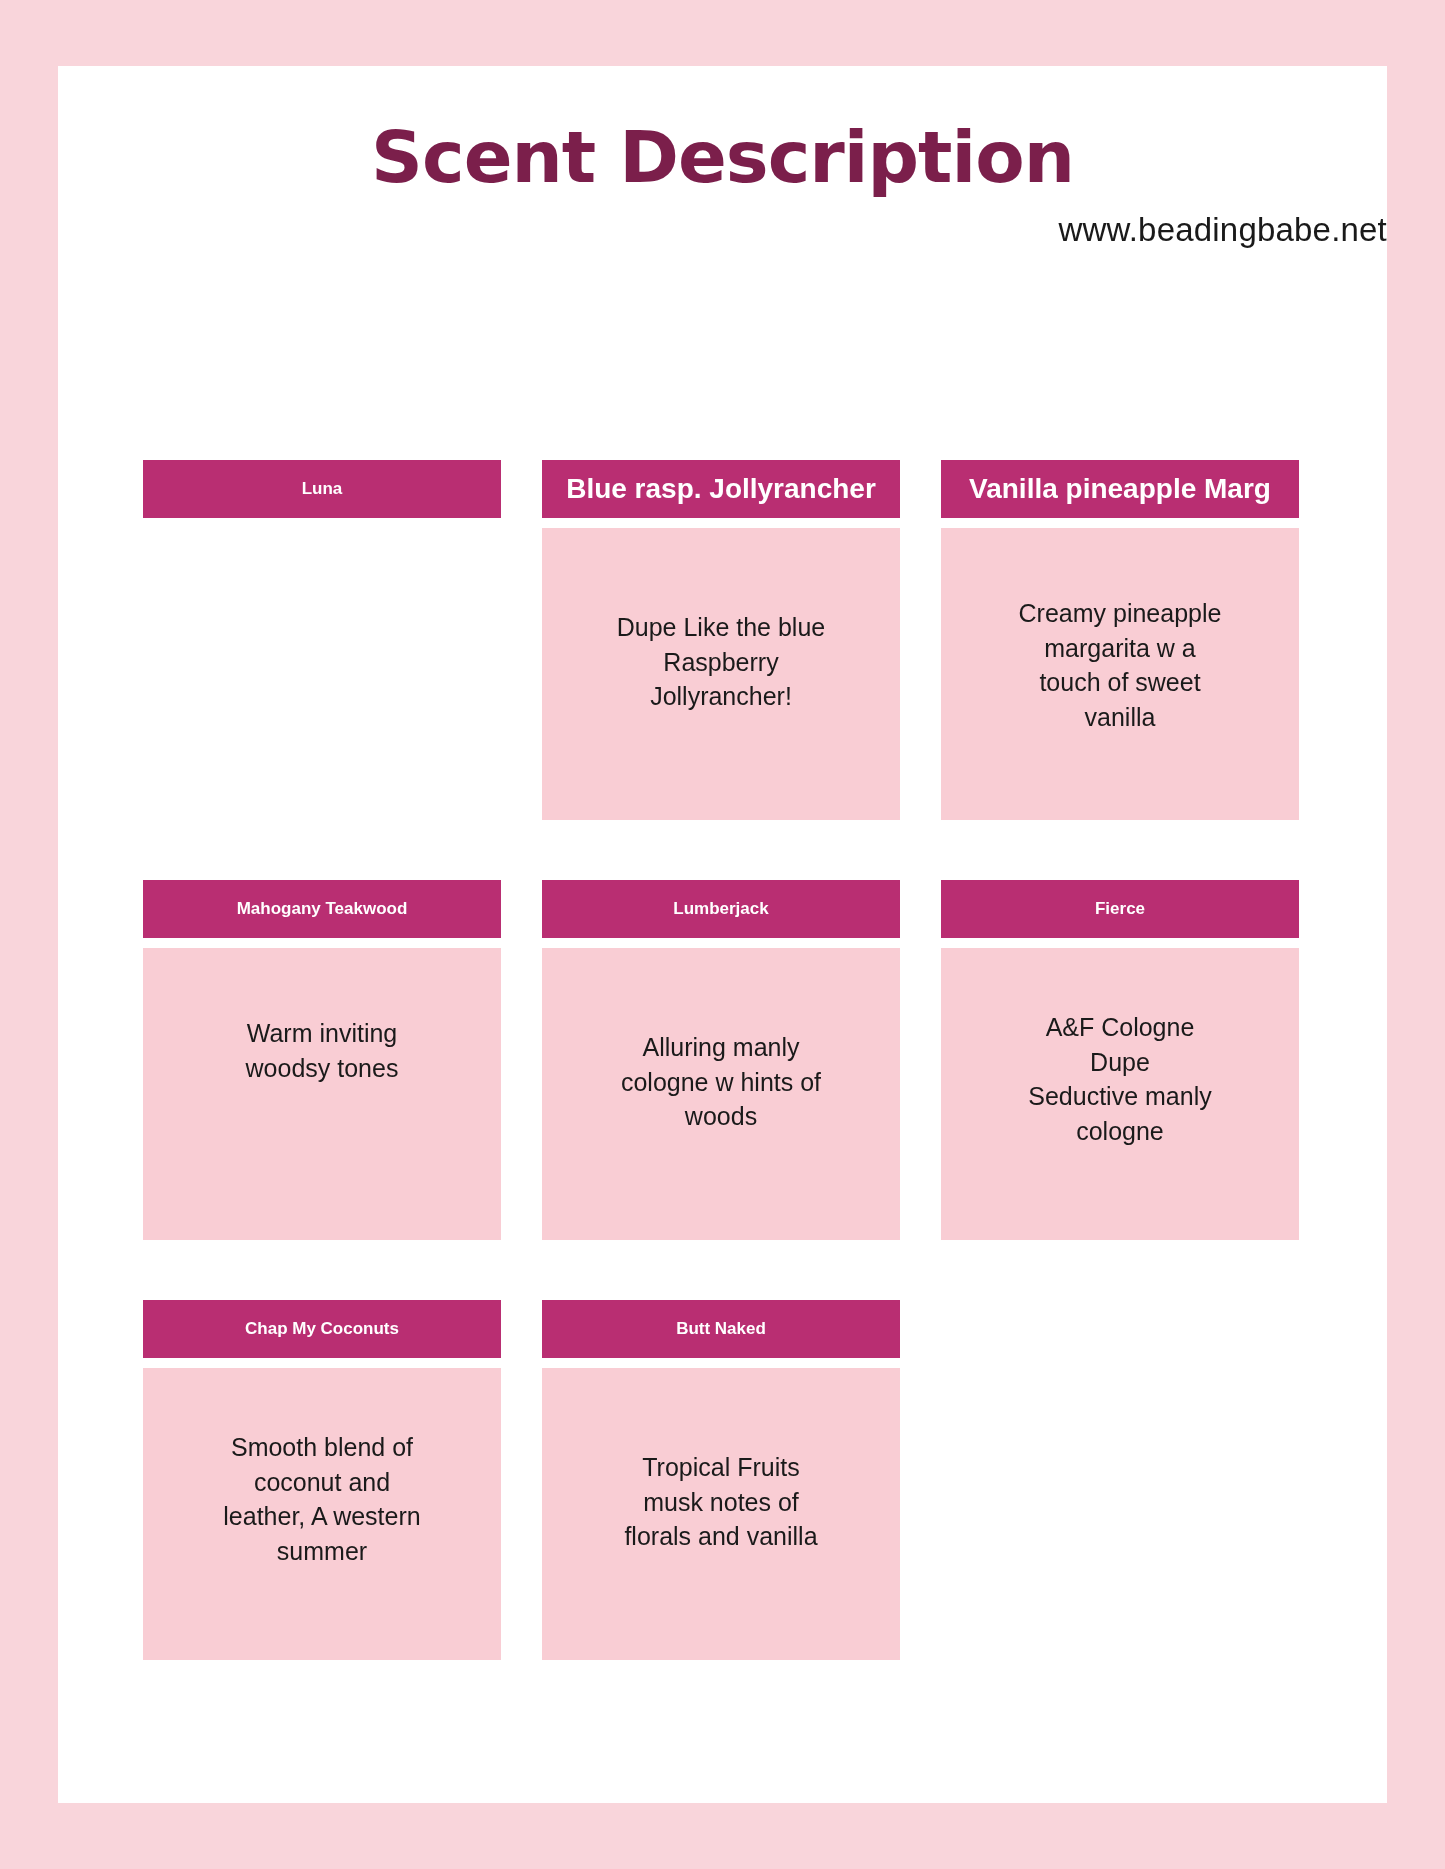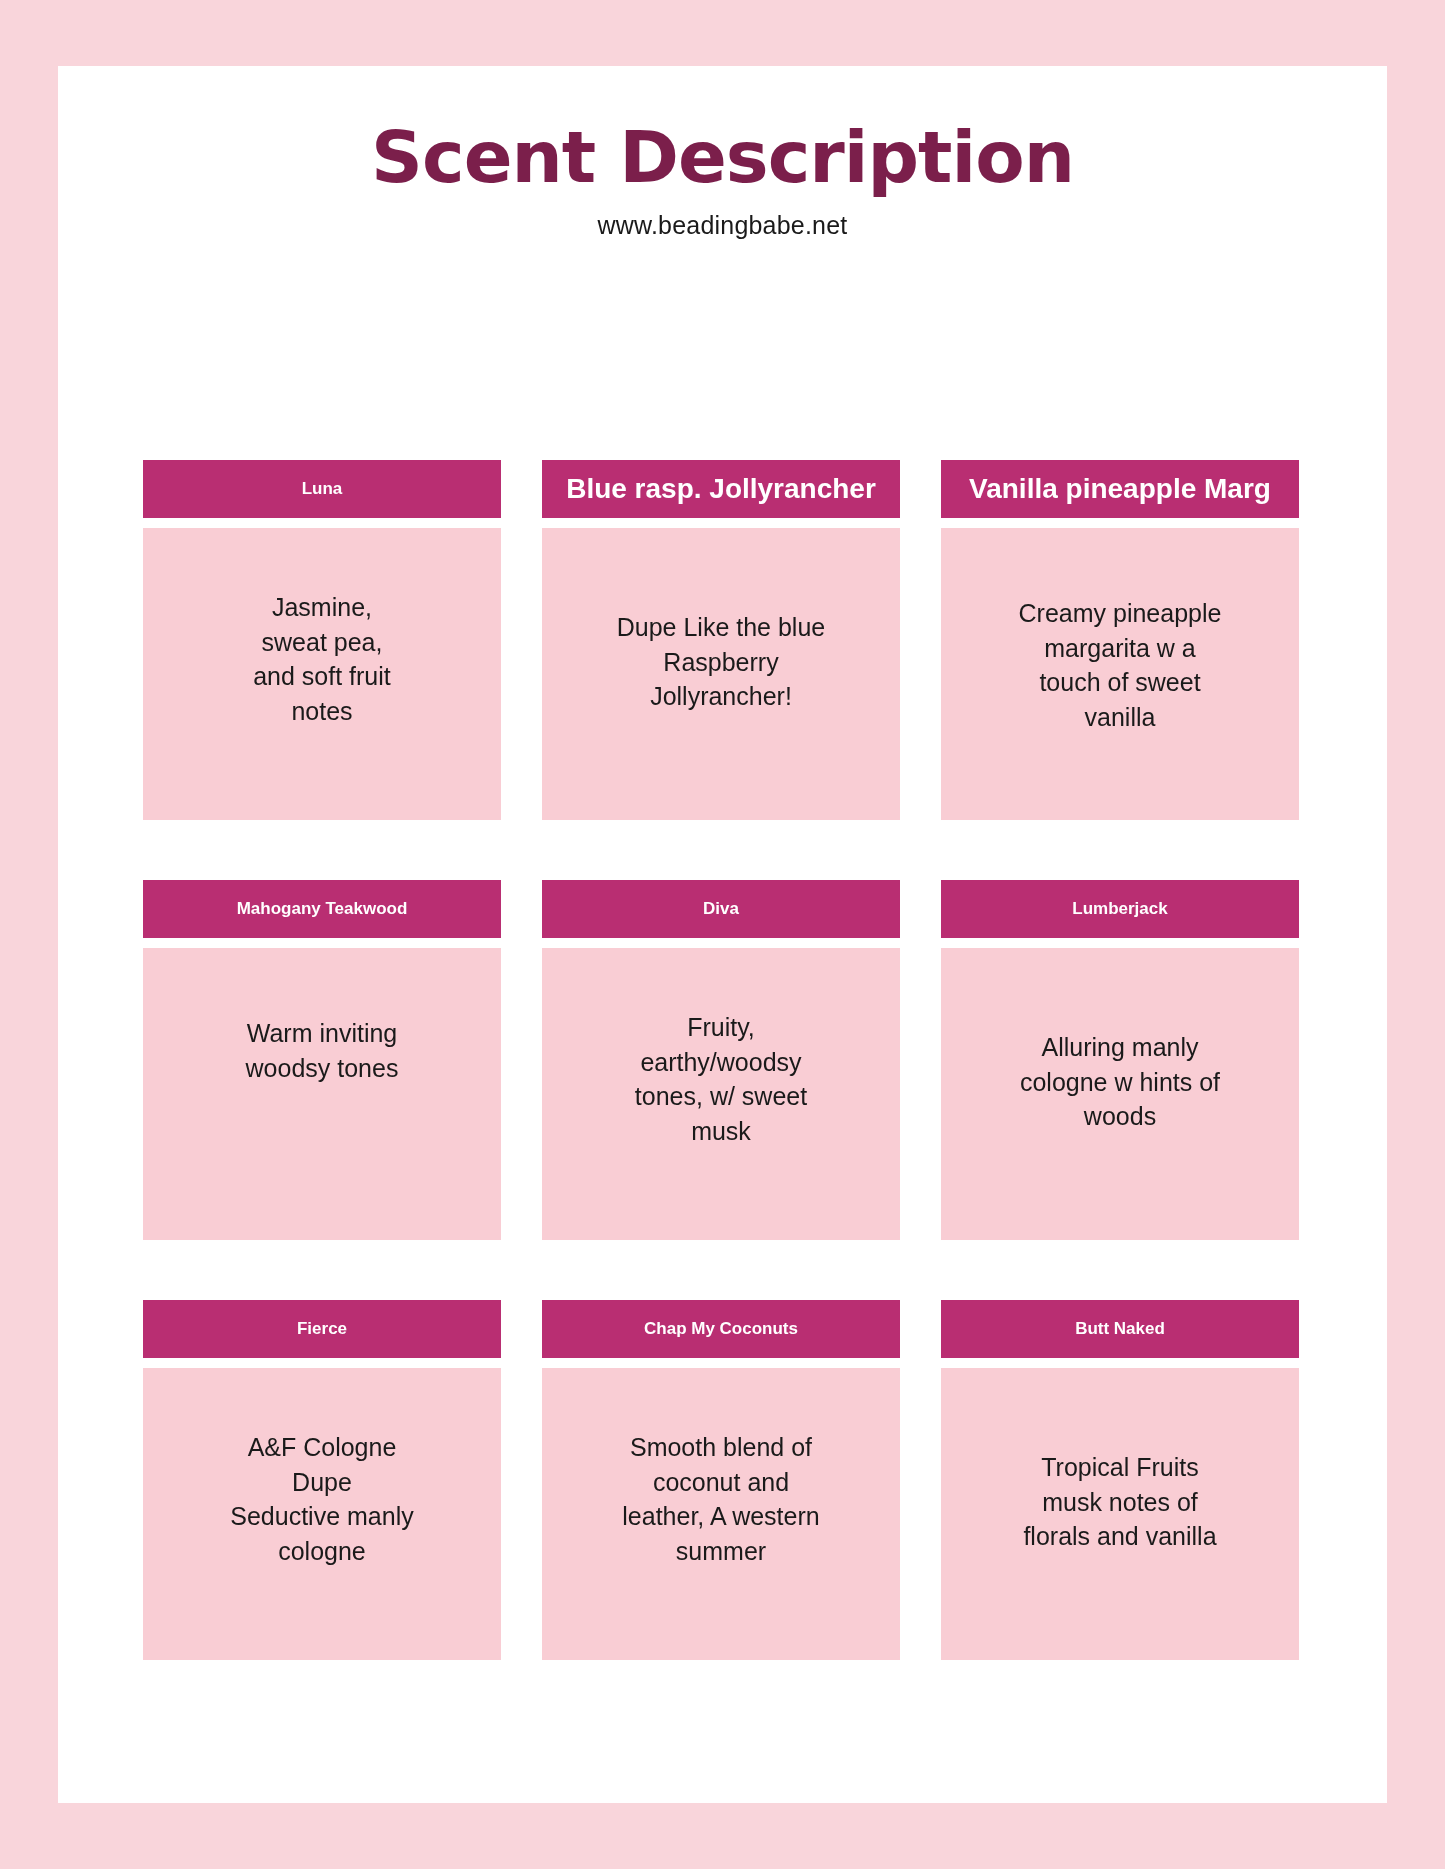--- a/index.html
+++ b/index.html
@@ -29,24 +29,25 @@
     font-family: "DejaVu Sans", sans-serif;
     font-weight: bold;
     font-size: 72px;
     letter-spacing: -1px;
     color: #7b1f4b;
     margin: 0;
     line-height: 1.15;
   }
   .subtitle {
     font-family: "Liberation Sans", sans-serif;
-    font-size: 25px;
+    font-size: 33px;
     color: #1a1a1a;
     margin: 12px 0 0 0;
     letter-spacing: 0.2px;
+    text-align: right;
   }
   .grid {
     position: absolute;
     left: 85px;
     top: 394px;
     width: 1160px;
     display: grid;
     grid-template-columns: repeat(3, 358px);
     column-gap: 41px;
     row-gap: 0;
@@ -99,26 +100,20 @@
 <div class="page">
 
   <div class="header">
     <h1 class="title">Scent Description</h1>
     <p class="subtitle">www.beadingbabe.net</p>
   </div>
 
   <div class="grid">
       <div class="cell">
         <div class="cell-head">Luna</div>
-        <div class="cell-body pad-a">
-          <div class="txt">Jasmine,
-sweat pea,
-and soft fruit
-notes</div>
-        </div>
       </div>
       <div class="cell">
         <div class="cell-head small">Blue rasp. Jollyrancher</div>
         <div class="cell-body pad-b">
           <div class="txt">Dupe Like the blue
 Raspberry
 Jollyrancher!</div>
         </div>
       </div>
       <div class="cell">
@@ -128,29 +123,20 @@
 margarita w a
 touch of sweet
 vanilla</div>
         </div>
       </div>
       <div class="cell">
         <div class="cell-head">Mahogany Teakwood</div>
         <div class="cell-body pad-c">
           <div class="txt">Warm inviting
 woodsy tones</div>
-        </div>
-      </div>
-      <div class="cell">
-        <div class="cell-head">Diva</div>
-        <div class="cell-body pad-a">
-          <div class="txt">Fruity,
-earthy/woodsy
-tones, w/ sweet
-musk</div>
         </div>
       </div>
       <div class="cell">
         <div class="cell-head">Lumberjack</div>
         <div class="cell-body pad-b">
           <div class="txt">Alluring manly
 cologne w hints of
 woods</div>
         </div>
       </div>

